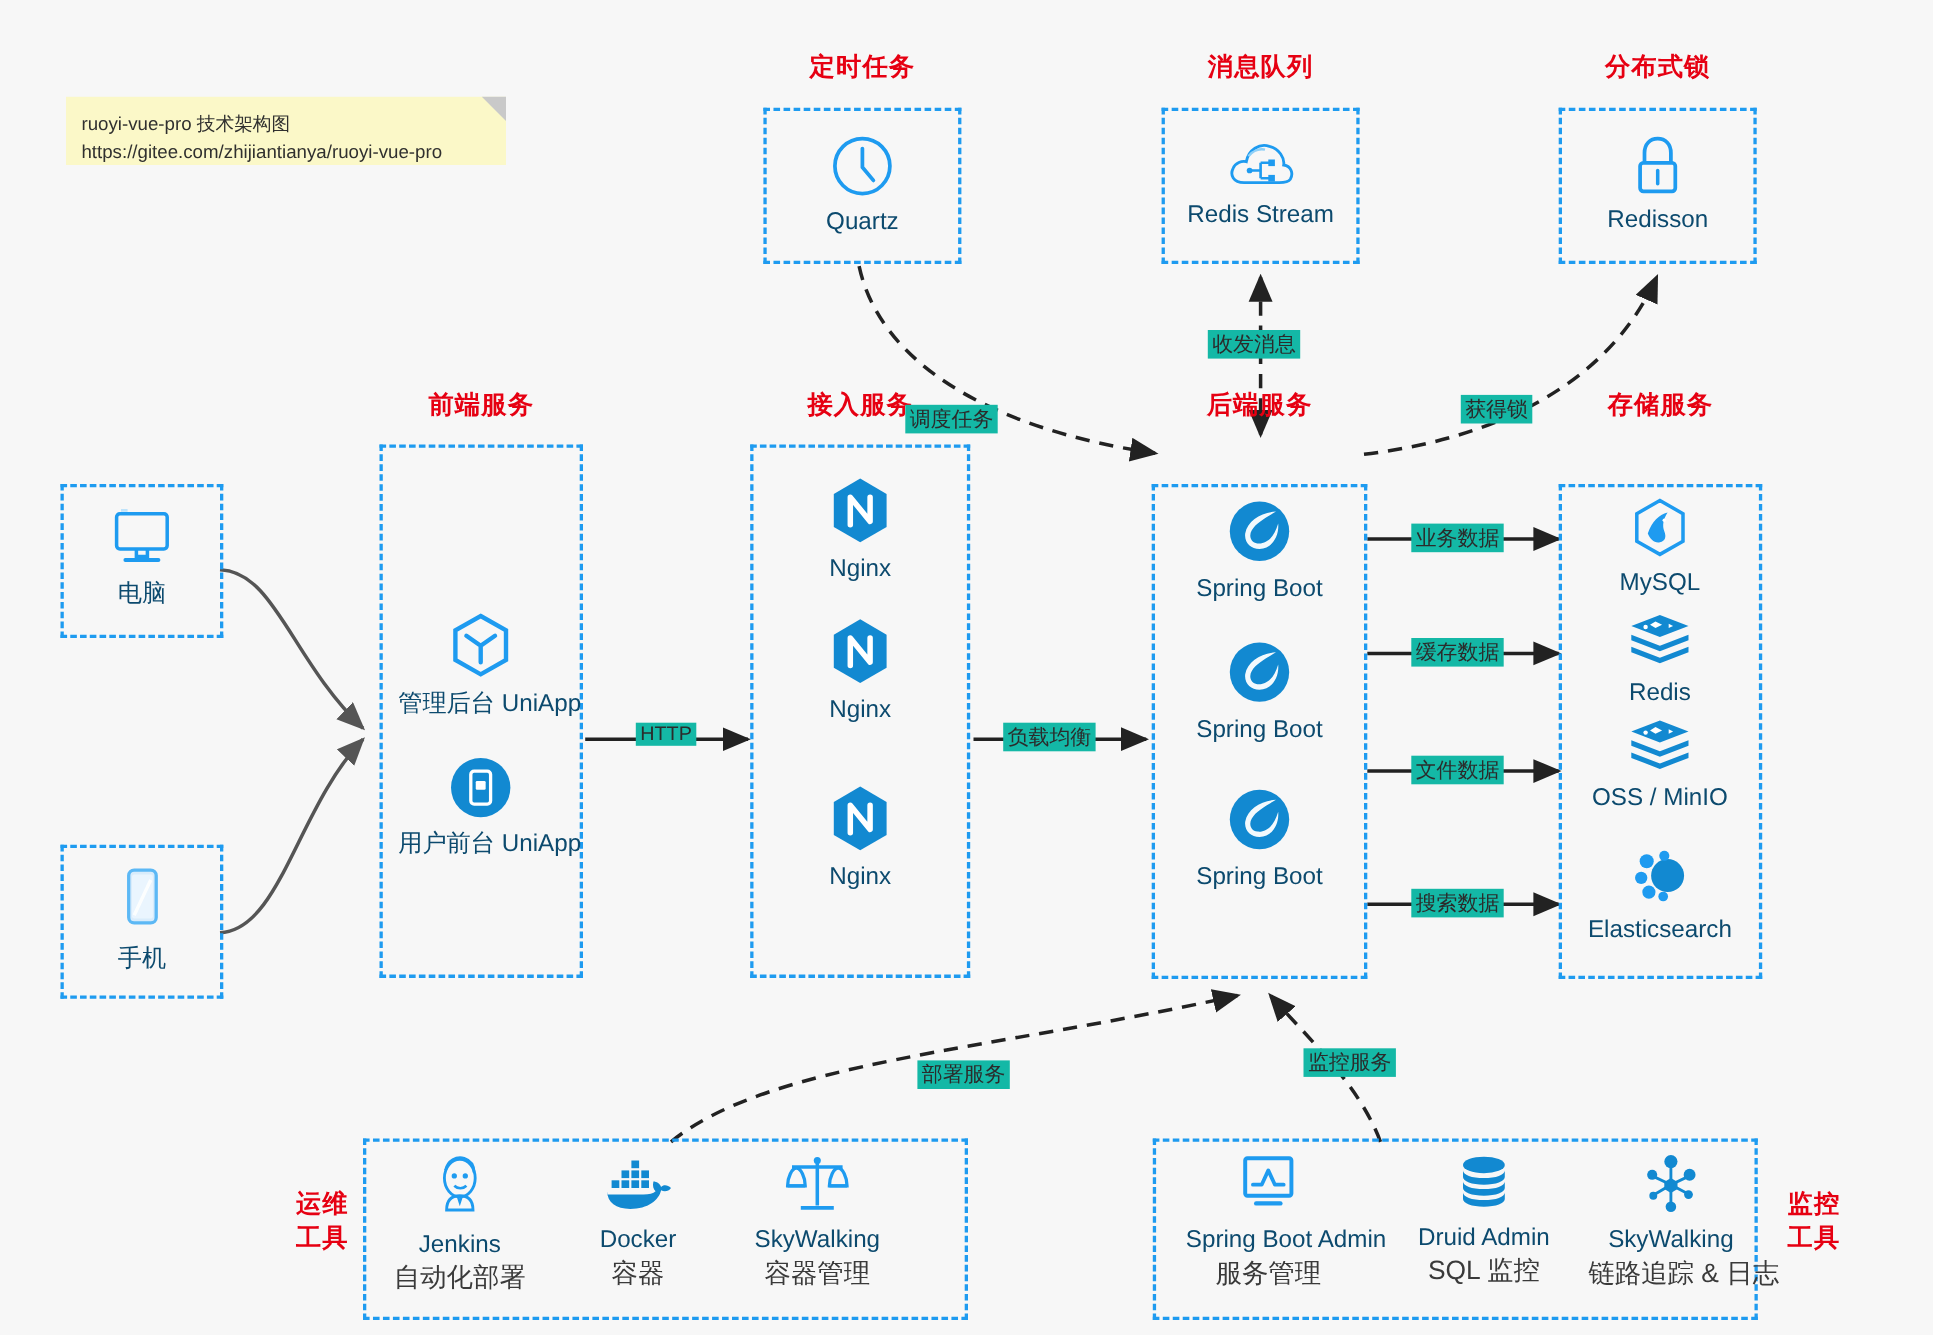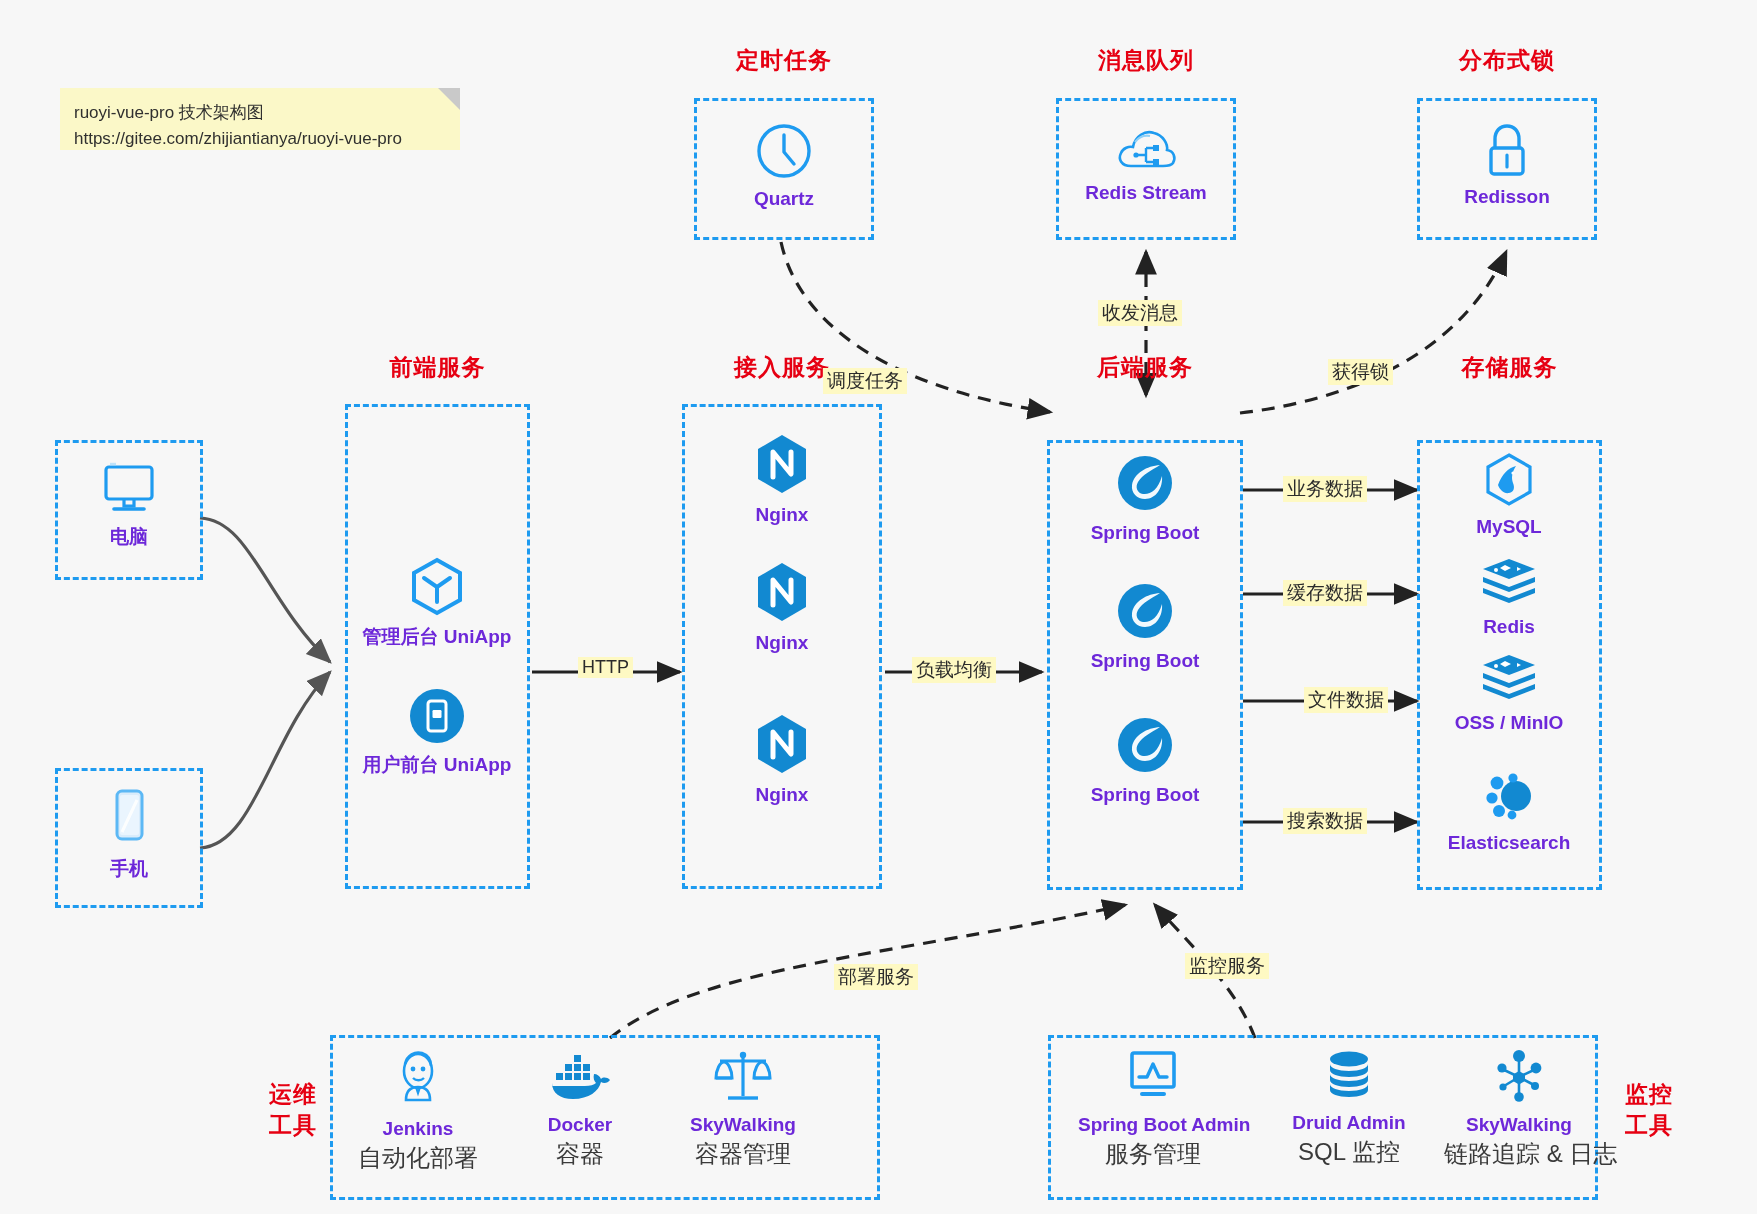--- a/index.html
+++ b/index.html
@@ -33,27 +33,27 @@
     background:transparent;
   }
   .grouptitle{
     position:absolute;color:#e60012;font-weight:bold;font-size:23px;
     letter-spacing:1px;white-space:nowrap;text-align:center;
   }
   .grouptitle.side{font-size:23px;line-height:1.35;}
 
   
   .node{position:absolute;text-align:center;width:150px;}
-  .node .cap{font-size:19px;color:#6d28d9;line-height:1.35;white-space:nowrap;margin-top:6px;font-weight:bold;}
+  .node .cap{font-size:22px;color:#0c4a6e;line-height:1.35;white-space:nowrap;margin-top:6px;}
   .node .cap2{font-size:24px;color:#3a3a3a;line-height:1.35;white-space:nowrap;}
   .ic{display:block;margin:0 auto;}
 
   
   .elabel{
-    position:absolute;font-size:18px;color:#2b2b2b;background:#fef9c3;
+    position:absolute;font-size:18px;color:#2b2b2b;background:#14b8a6;
     padding:0 4px;white-space:nowrap;
   }
   .elabel.cn{font-size:19px;}
 </style>
 </head>
 <body>
 
 <div class="canvas">
 
   <svg class="wires" viewBox="0 0 1757 1214">
@@ -367,18 +367,18 @@
     <div class="cap2">SQL 监控</div>
   </div>
 
   <div class="elabel" style="left:578px;top:657px;">HTTP</div>
   <div class="elabel cn" style="left:912px;top:657px;">负载均衡</div>
   <div class="elabel cn" style="left:823px;top:368px;">调度任务</div>
   <div class="elabel cn" style="left:1098px;top:300px;">收发消息</div>
   <div class="elabel cn" style="left:1328px;top:359px;">获得锁</div>
   <div class="elabel cn" style="left:1283px;top:476px;">业务数据</div>
   <div class="elabel cn" style="left:1283px;top:580px;">缓存数据</div>
-  <div class="elabel cn" style="left:1283px;top:687px;margin-left:21px;">文件数据</div>
+  <div class="elabel cn" style="left:1283px;top:687px;">文件数据</div>
   <div class="elabel cn" style="left:1283px;top:808px;">搜索数据</div>
   <div class="elabel cn" style="left:834px;top:964px;">部署服务</div>
   <div class="elabel cn" style="left:1185px;top:953px;">监控服务</div>
 
 </div>
 
 </body></html>

